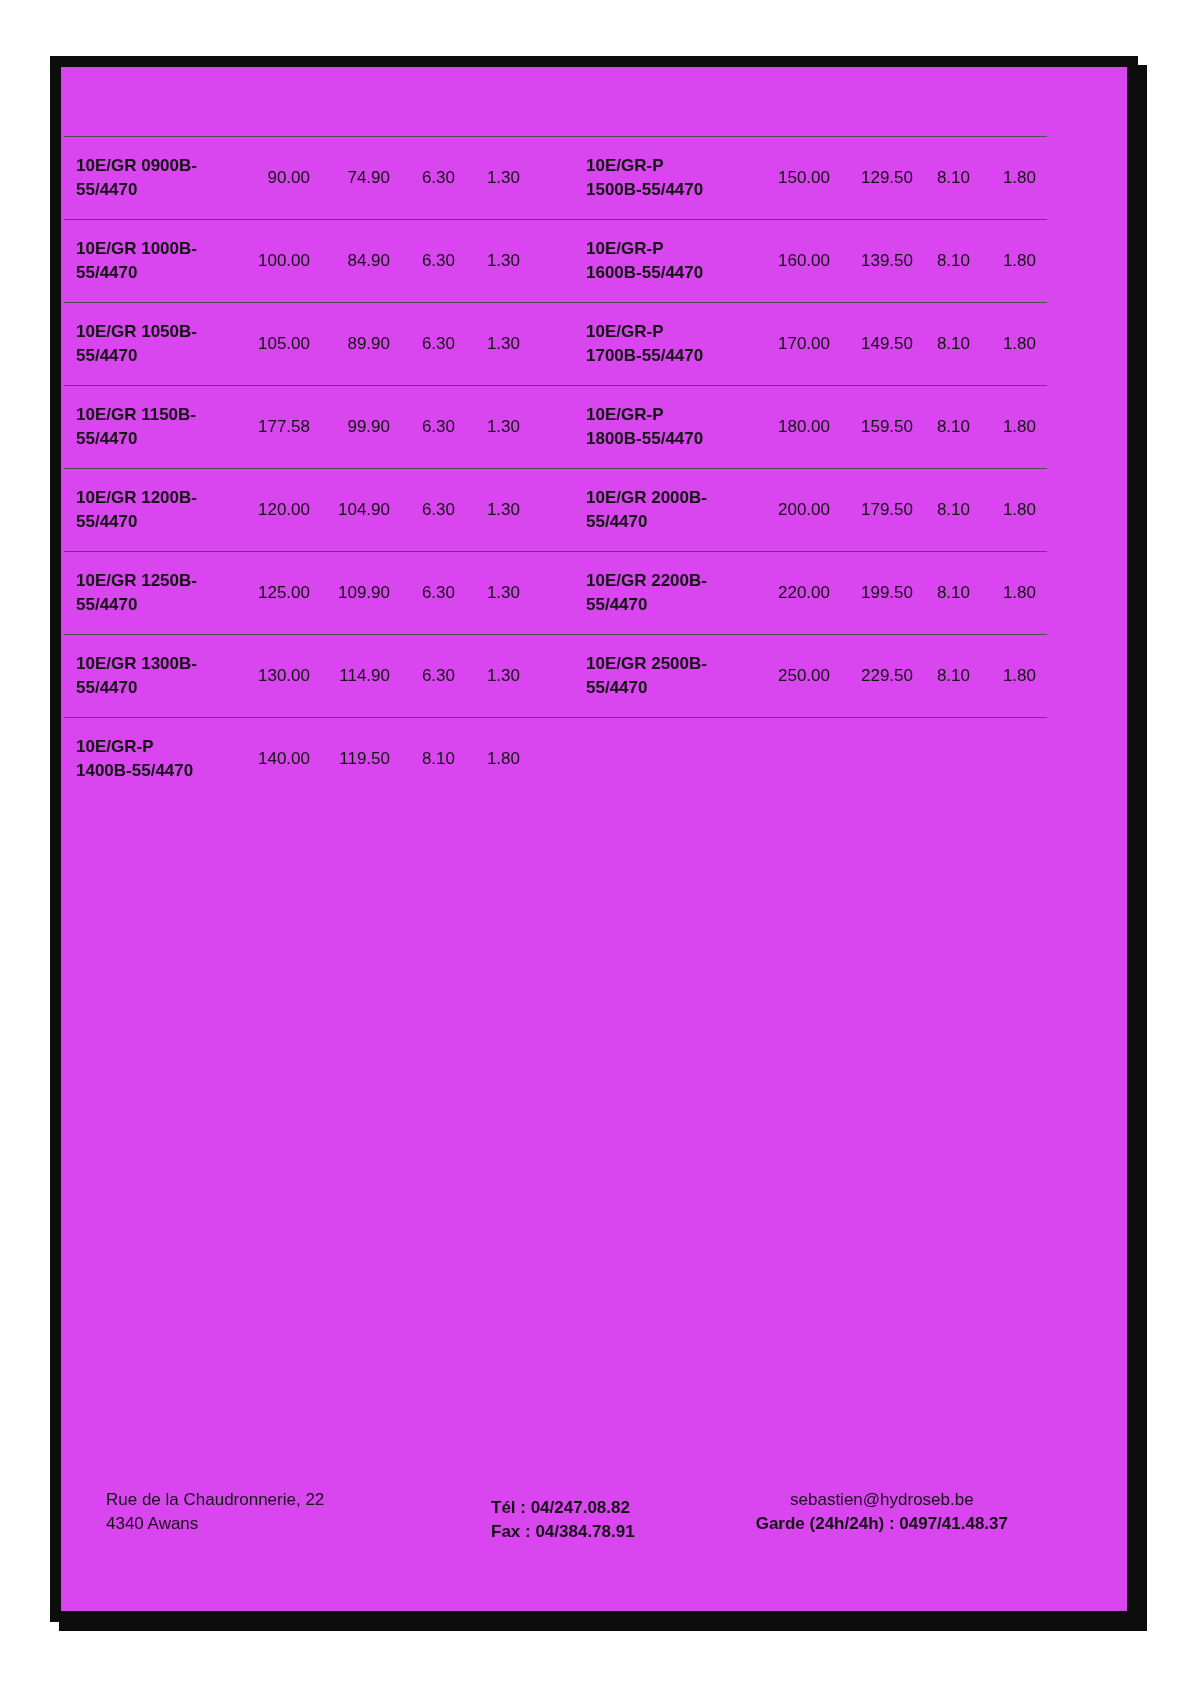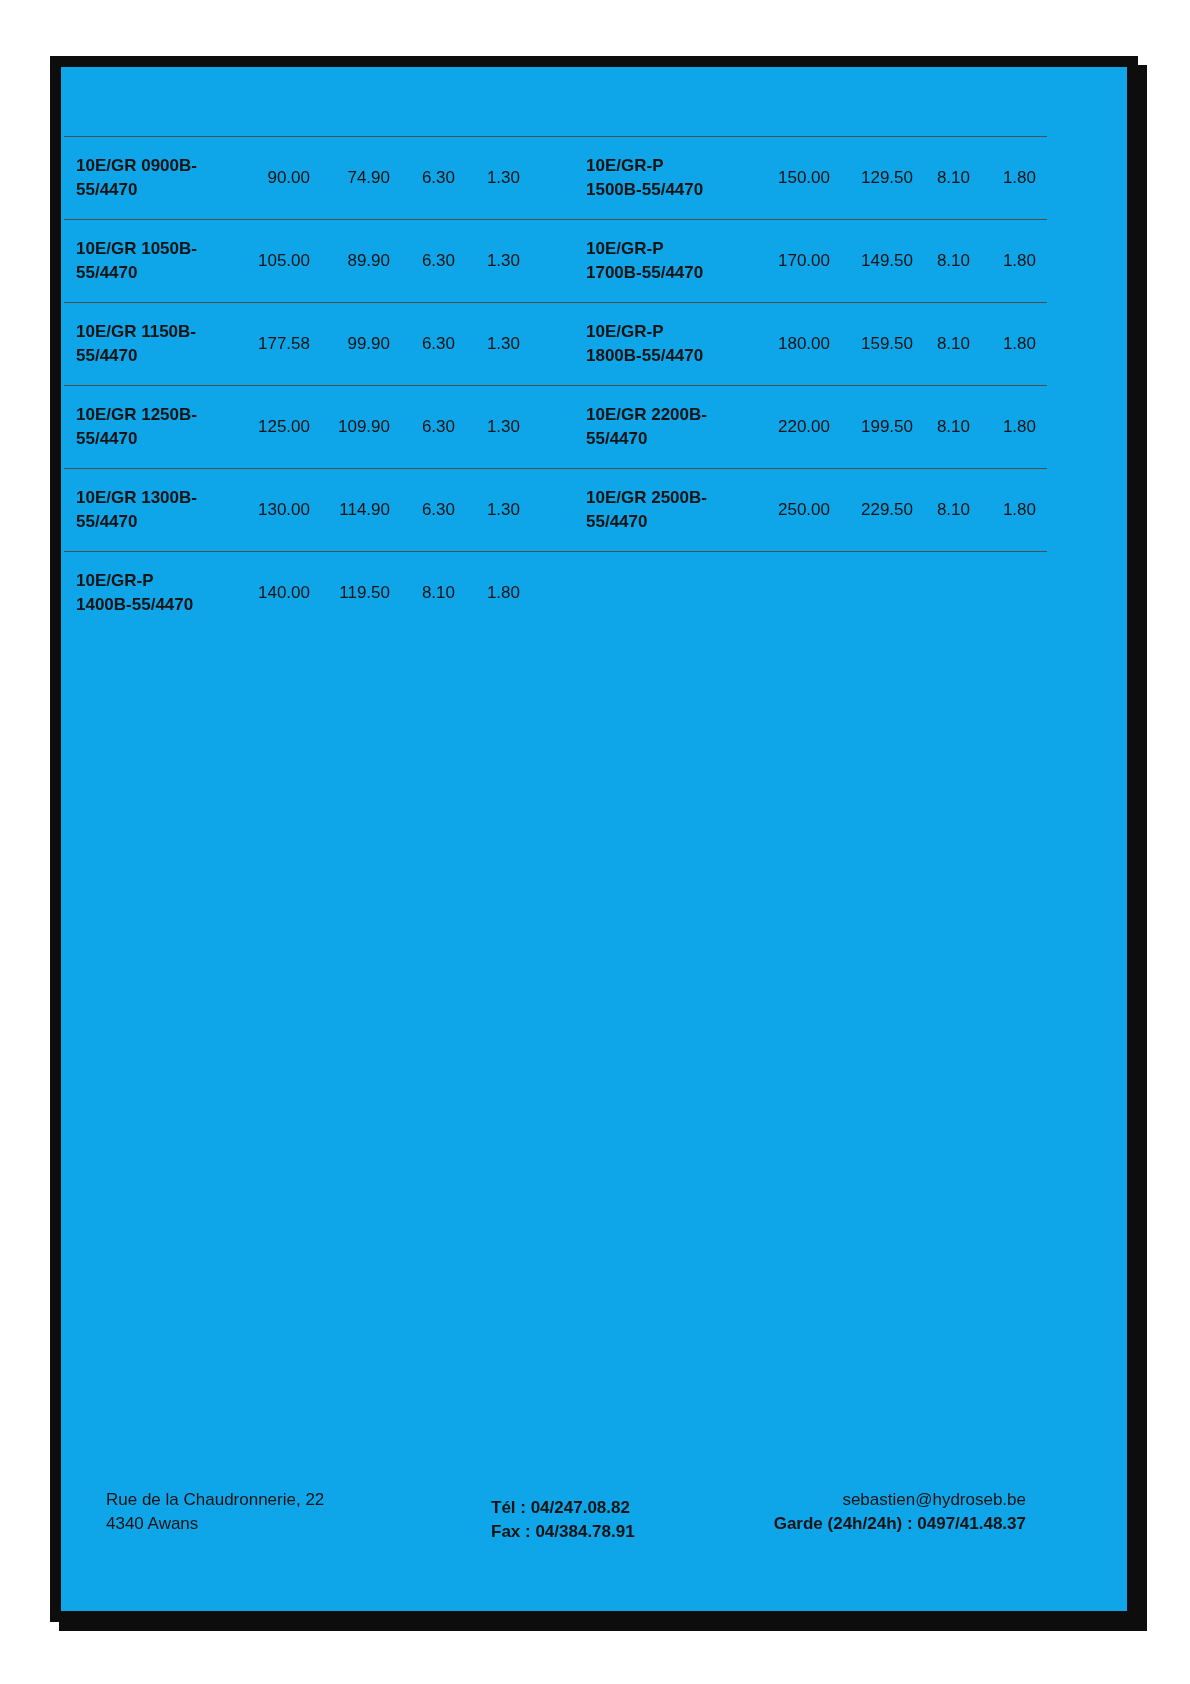--- a/index.html
+++ b/index.html
@@ -11,21 +11,21 @@
     font-family: "Liberation Sans", sans-serif;
     color: #141414;
     position: relative;
   }
   .page {
     position: absolute;
     left: 50px;
     top: 56px;
     width: 1088px;
     height: 1566px;
-    background: #0ea5e9;
+    background: #d946ef;
     border: 11px solid #0d0d0d;
     box-shadow: 9px 9px 0 #0d0d0d;
   }
   .content {
     position: relative;
     width: 100%;
     height: 100%;
   }
   table.price-table {
     position: absolute;
@@ -55,21 +55,21 @@
   .footer {
     position: absolute;
     left: 0;
     top: 1421px;
     width: 100%;
     font-size: 17px;
     line-height: 24px;
   }
   .footer-left  { position: absolute; left: 45px;  top: 0; }
   .footer-center{ position: absolute; left: 430px; top: 8px; font-weight: bold; }
-  .footer-right { position: absolute; right: 101px; top: 0; text-align: right; }
+  .footer-right { position: absolute; right: 119px; top: 0; text-align: center; }
   .bold { font-weight: bold; }
 </style>
 </head>
 <body>
 
 <div class="page">
   <div class="content">
 
     <table class="price-table">
       <colgroup>
@@ -95,20 +95,35 @@
           <td class="num">1.30</td>
           <td class="gap"></td>
           <td class="name">10E/GR-P
 1500B-55/4470</td>
           <td class="num">150.00</td>
           <td class="num">129.50</td>
           <td class="num">8.10</td>
           <td class="num pr">1.80</td>
         </tr>
         <tr>
+          <td class="name">10E/GR 1000B-
+55/4470</td>
+          <td class="num">100.00</td>
+          <td class="num">84.90</td>
+          <td class="num">6.30</td>
+          <td class="num">1.30</td>
+          <td class="gap"></td>
+          <td class="name">10E/GR-P
+1600B-55/4470</td>
+          <td class="num">160.00</td>
+          <td class="num">139.50</td>
+          <td class="num">8.10</td>
+          <td class="num pr">1.80</td>
+        </tr>
+        <tr>
           <td class="name">10E/GR 1050B-
 55/4470</td>
           <td class="num">105.00</td>
           <td class="num">89.90</td>
           <td class="num">6.30</td>
           <td class="num">1.30</td>
           <td class="gap"></td>
           <td class="name">10E/GR-P
 1700B-55/4470</td>
           <td class="num">170.00</td>
@@ -121,20 +136,35 @@
 55/4470</td>
           <td class="num">177.58</td>
           <td class="num">99.90</td>
           <td class="num">6.30</td>
           <td class="num">1.30</td>
           <td class="gap"></td>
           <td class="name">10E/GR-P
 1800B-55/4470</td>
           <td class="num">180.00</td>
           <td class="num">159.50</td>
+          <td class="num">8.10</td>
+          <td class="num pr">1.80</td>
+        </tr>
+        <tr>
+          <td class="name">10E/GR 1200B-
+55/4470</td>
+          <td class="num">120.00</td>
+          <td class="num">104.90</td>
+          <td class="num">6.30</td>
+          <td class="num">1.30</td>
+          <td class="gap"></td>
+          <td class="name">10E/GR 2000B-
+55/4470</td>
+          <td class="num">200.00</td>
+          <td class="num">179.50</td>
           <td class="num">8.10</td>
           <td class="num pr">1.80</td>
         </tr>
         <tr>
           <td class="name">10E/GR 1250B-
 55/4470</td>
           <td class="num">125.00</td>
           <td class="num">109.90</td>
           <td class="num">6.30</td>
           <td class="num">1.30</td>

